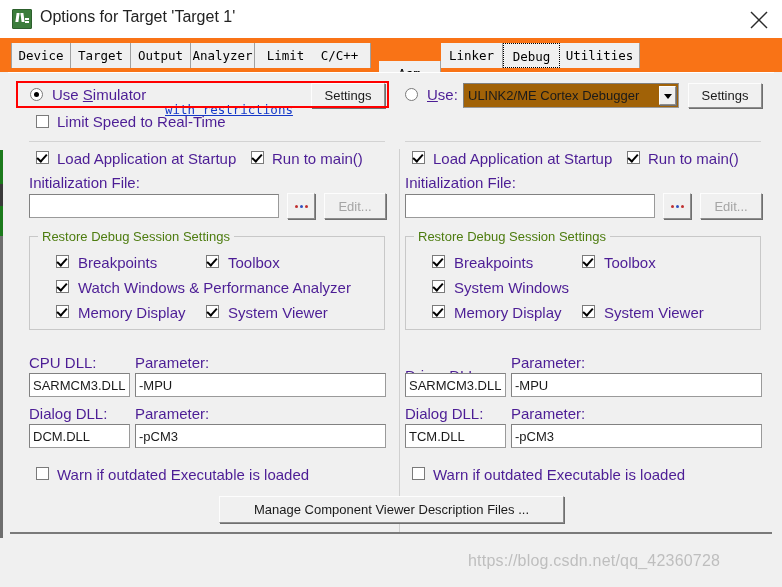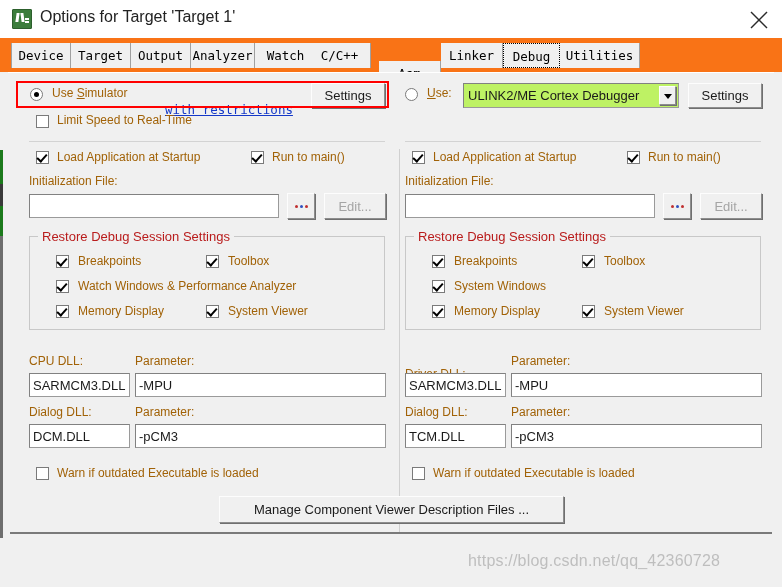--- a/index.html
+++ b/index.html
@@ -132,22 +132,22 @@
     position: absolute;
     left: 391px; top: 76px;
     width: 1px; height: 408px;
     background: #d0d0d0;
   }
 
   
   .lbl {
     position: absolute;
     font-family: "Liberation Sans", sans-serif;
-    font-size: 12px;
-    color: #a16207;
+    font-size: 15px;
+    color: #4c1d95;
     white-space: nowrap;
   }
 
   .radio {
     position: absolute;
     width: 13px; height: 13px;
     border-radius: 50%;
     background: #ffffff;
     border: 1px solid #7a7a7a;
     box-sizing: border-box;
@@ -210,21 +210,21 @@
     color: #1a1a1a;
     padding: 0 3px;
     display: flex;
     align-items: center;
     white-space: nowrap;
     overflow: hidden;
   }
 
   .combo {
     position: absolute;
-    background: #bef264;
+    background: #a16207;
     border: 1px solid #9a9a9a;
     border-top-color: #818181;
     border-left-color: #818181;
     box-sizing: border-box;
   }
   .combo .cval {
     position: absolute;
     left: 4px; top: 0; bottom: 0;
     right: 22px;
     display: flex;
@@ -260,21 +260,21 @@
     border: 1px solid #c8c8c8;
     box-sizing: border-box;
   }
   .group-title {
     position: absolute;
     top: -8px; left: 8px;
     background: #f0f0f0;
     padding: 0 4px;
     font-family: "Liberation Sans", sans-serif;
     font-size: 13px;
-    color: #b91c1c;
+    color: #4d7c0f;
     white-space: nowrap;
   }
 
   .sep {
     position: absolute;
     height: 1px;
     background: #d3d3d3;
   }
 
   .link {
@@ -357,21 +357,21 @@
         <line x1="17" y1="1" x2="1" y2="17" stroke="#2b2b2b" stroke-width="1.4"></line>
       </svg>
     </div>
   </div>
 
   <div class="tabstrip">
     <div class="tab first" style="left:11px;  width:60px;">Device</div>
     <div class="tab" style="left:71px;  width:60px;">Target</div>
     <div class="tab" style="left:131px; width:60px;">Output</div>
     <div class="tab" style="left:191px; width:64px;">Analyzer</div>
-    <div class="tab" style="left:255px; width:62px;">Watch</div>
+    <div class="tab" style="left:255px; width:62px;">Limit</div>
     <div class="tab" style="left:309px; width:62px;">C/C++</div>
     <div class="tab" style="left:379px; width:62px;margin-top:18px;">Asm</div>
     <div class="tab" style="left:441px; width:62px;">Linker</div>
     <div class="tab selected" style="left:503px; width:57px;">Debug</div>
     <div class="tab" style="left:560px; width:80px;">Utilities</div>
     <div class="tab-highlight" style="left:501px; top:44px; width:61px; height:27px;"></div>
   </div>
 
   <div class="page">
 

